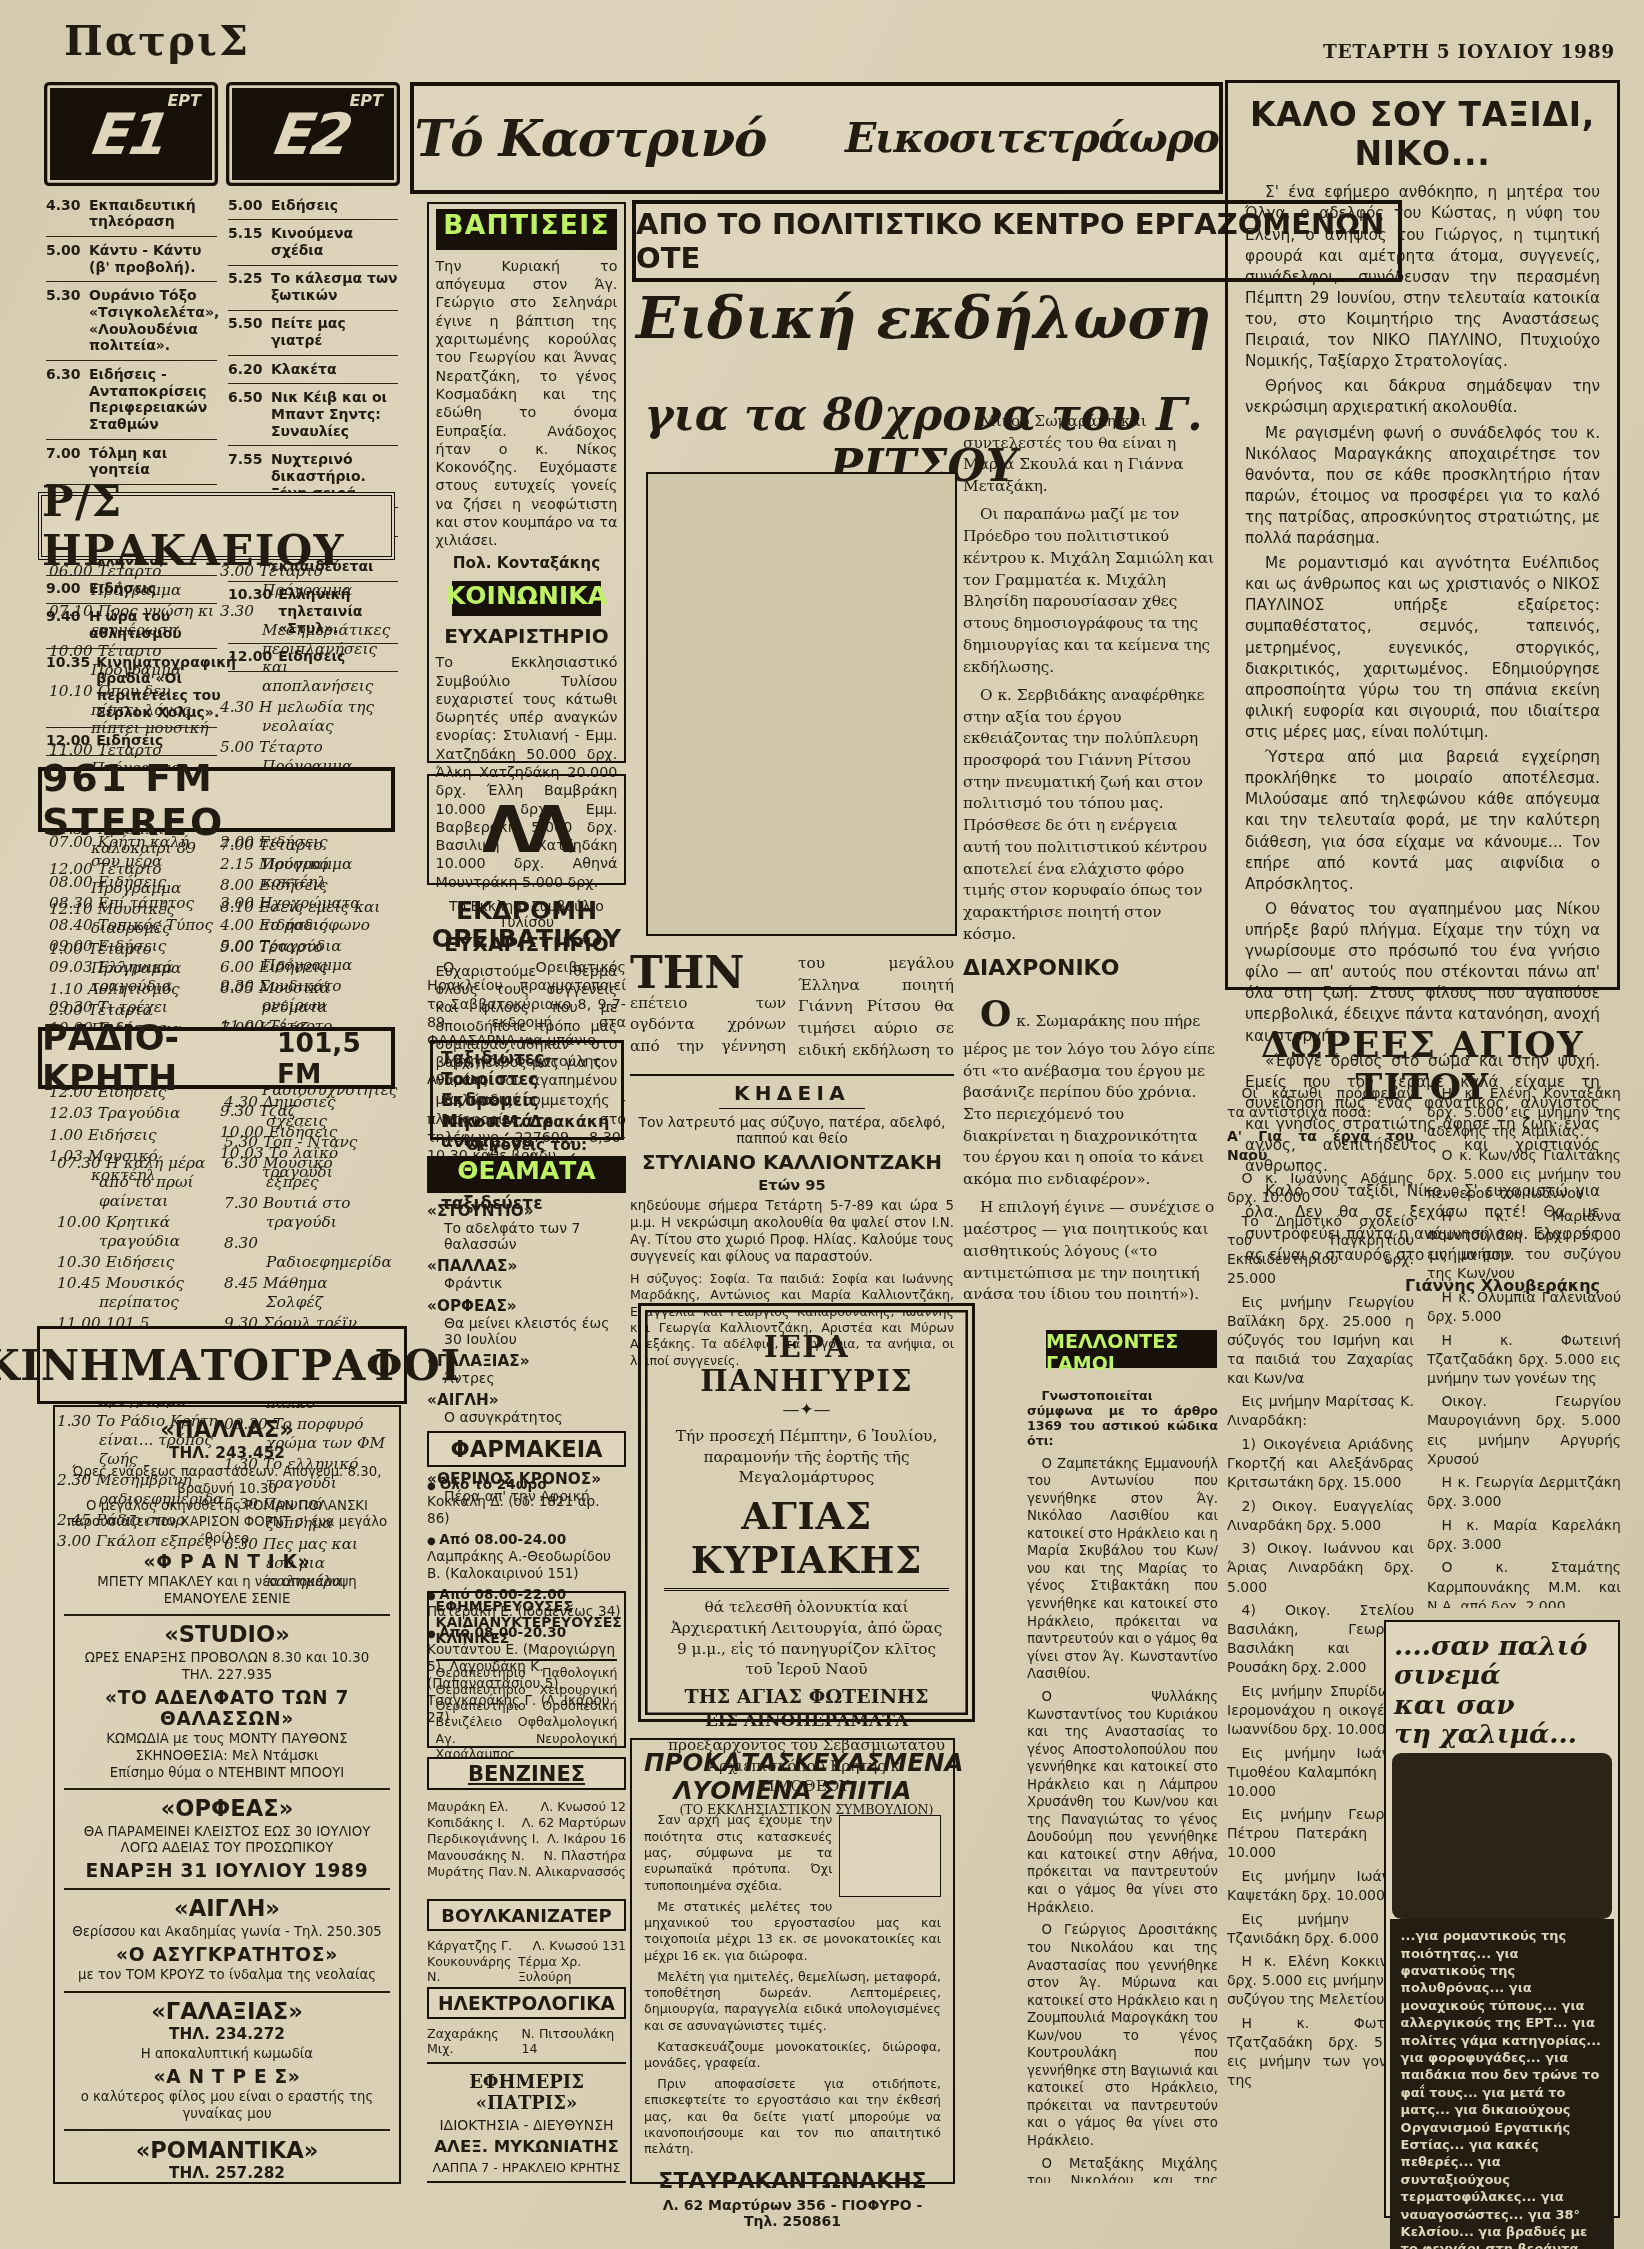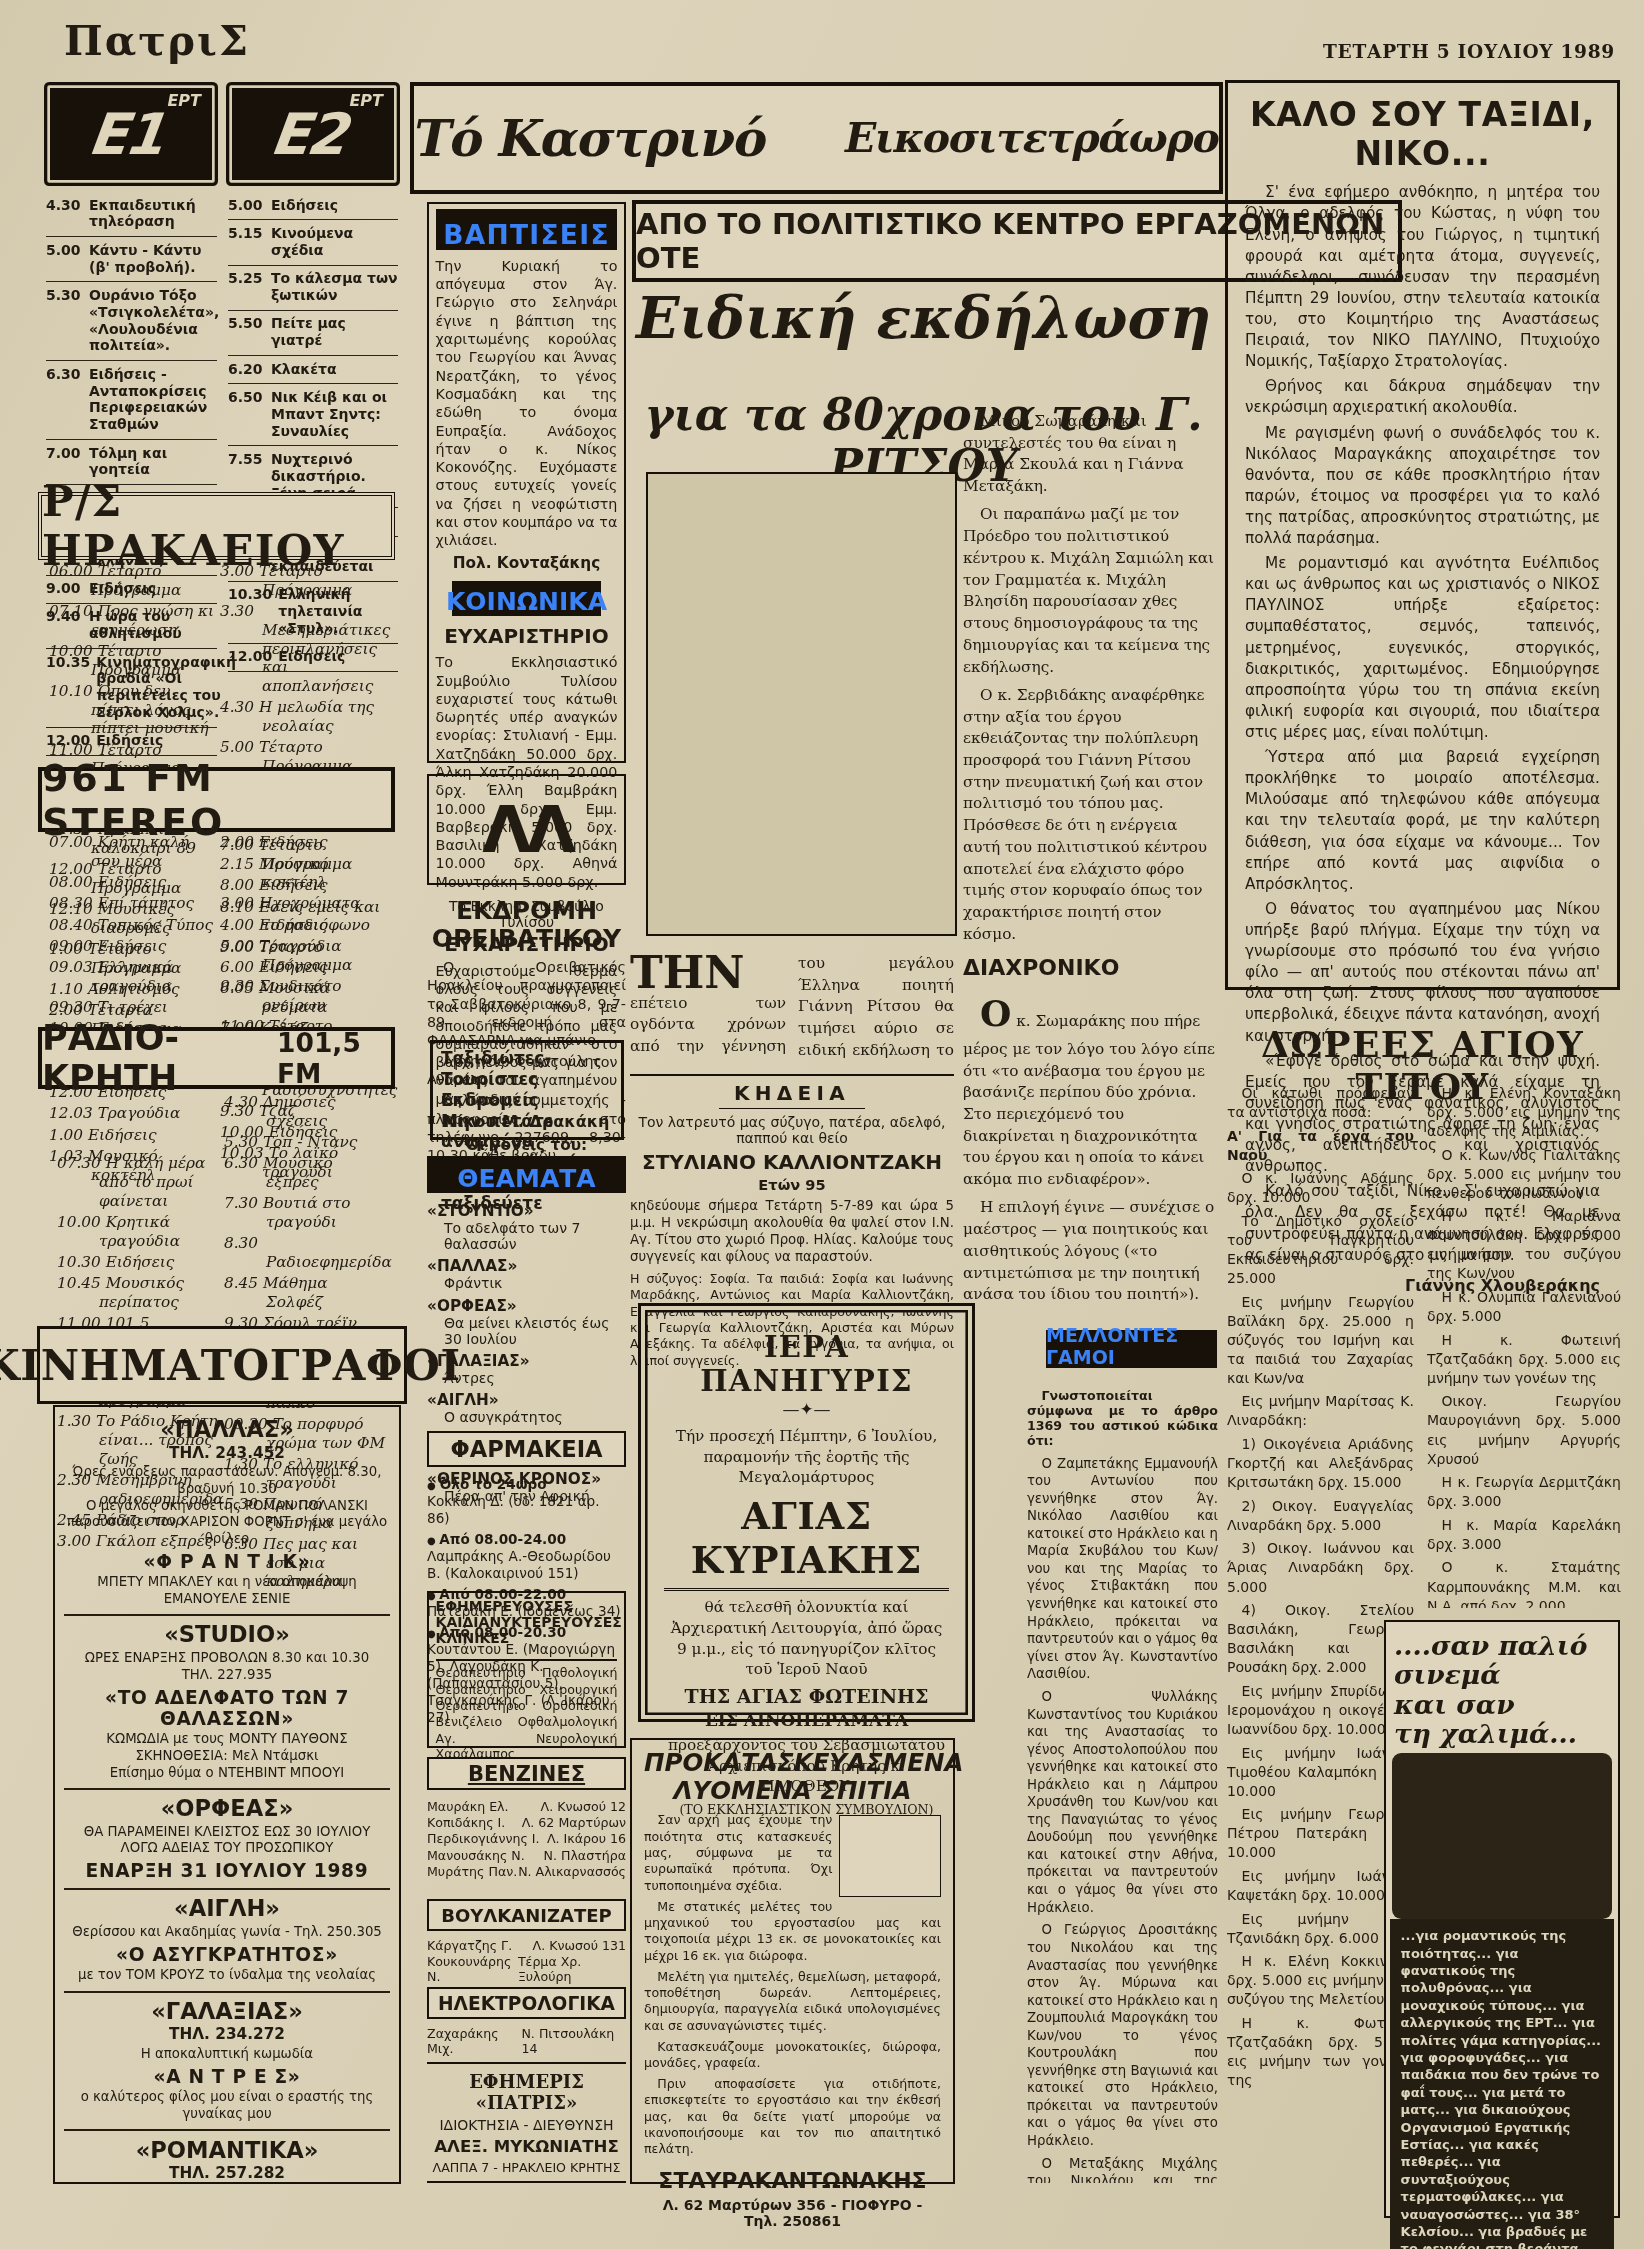--- a/index.html
+++ b/index.html
@@ -52,21 +52,21 @@
            font:bold 42px "DejaVu Serif",serif;letter-spacing:0.7px;background:#ded5bc;}
   #cin-box{left:53px;top:1405px;width:348px;height:779px;border:2.7px solid #17110a;padding:4px 9.3px;box-sizing:border-box;overflow:hidden;}
   .cine{text-align:center;border-bottom:2px solid #241d10;padding:5.3px 0 6.6px;}
   .cine:last-child{border-bottom:none;}
   .cname{font:bold 22.6px "DejaVu Sans",sans-serif;}
   .ctel{font:bold 15.3px "DejaVu Sans",sans-serif;padding-top:1.3px;}
   .cpre,.cpost{font:13.3px "DejaVu Sans",sans-serif;line-height:1.25;padding-top:2.7px;}
   .cfilm{font:bold 18.6px "DejaVu Sans",sans-serif;letter-spacing:0.7px;padding-top:3.3px;}
 
   
-  .banner{background:#17110a;color:#3b82f6;display:flex;align-items:flex-end;justify-content:center;gap:8px;}
+  .banner{background:#17110a;color:#bef264;display:flex;align-items:flex-start;justify-content:center;gap:8px;}
   #mid-box{left:427px;top:202px;width:199px;height:561px;border:2.7px solid #17110a;box-sizing:border-box;padding:5.3px 6.6px;}
   #bapt-banner{height:41px;font:bold 26.5px "DejaVu Sans",sans-serif;letter-spacing:1.3px;margin-bottom:6.6px;}
   .midtext{font:14.3px "DejaVu Sans",sans-serif;line-height:1.28;}
   .midsig{text-align:center;font:bold 15.3px "DejaVu Sans",sans-serif;padding:4px 0;}
   #koin-banner{height:35px;font:bold 25px "DejaVu Sans",sans-serif;margin:5.3px 16px 5.3px;}
   .midsub{text-align:center;font:bold 20px "DejaVu Sans",sans-serif;padding:2.7px 0 5.3px;}
   .midsrc{text-align:center;font:14px "DejaVu Sans",sans-serif;padding-top:6.6px;}
   .midname{text-align:center;font:bold 16px "DejaVu Sans",sans-serif;padding:4px 0 1.3px;}
 
   #hike-box{left:427px;top:774px;width:199px;height:111px;border:2.7px solid #17110a;display:flex;align-items:center;justify-content:center;box-sizing:border-box;}

